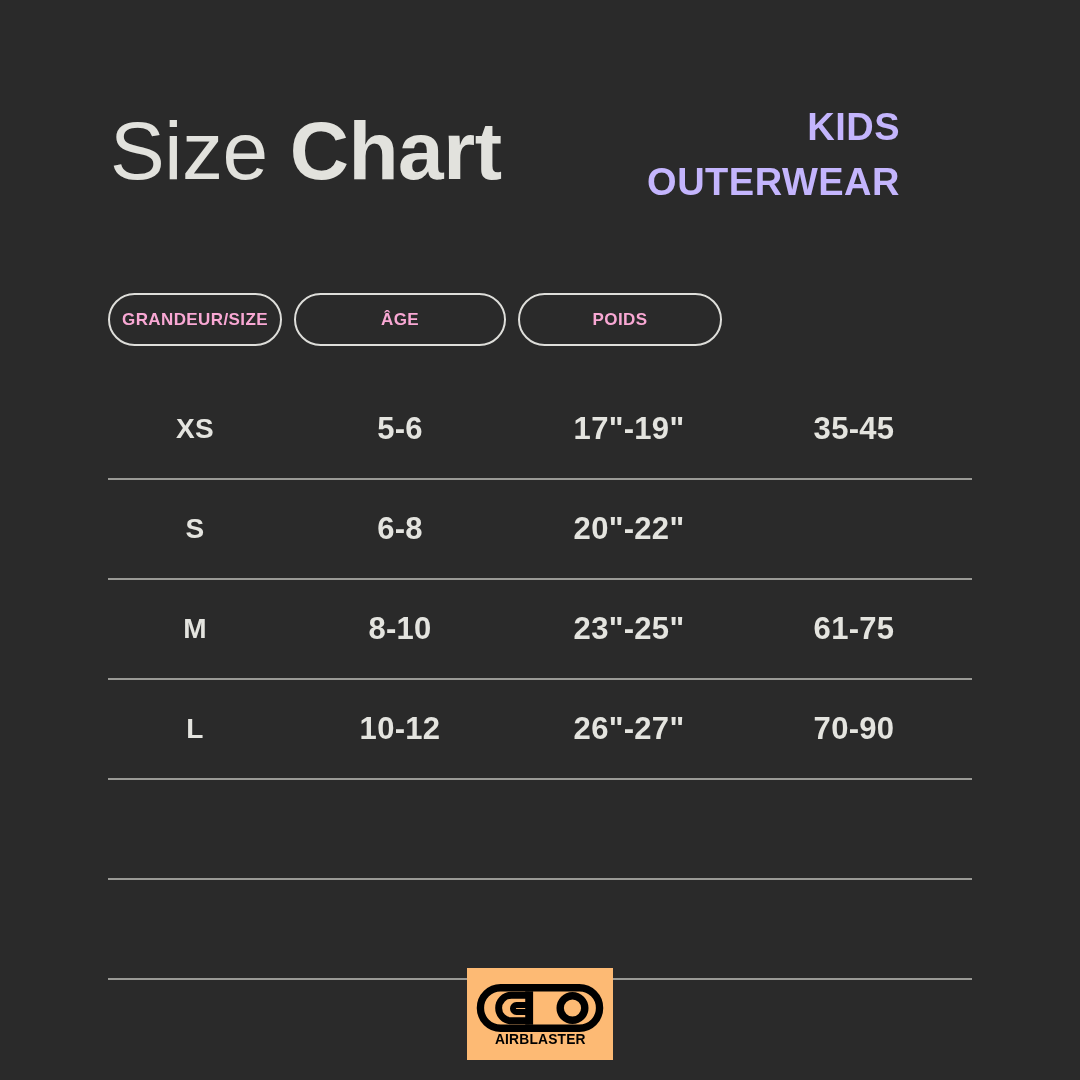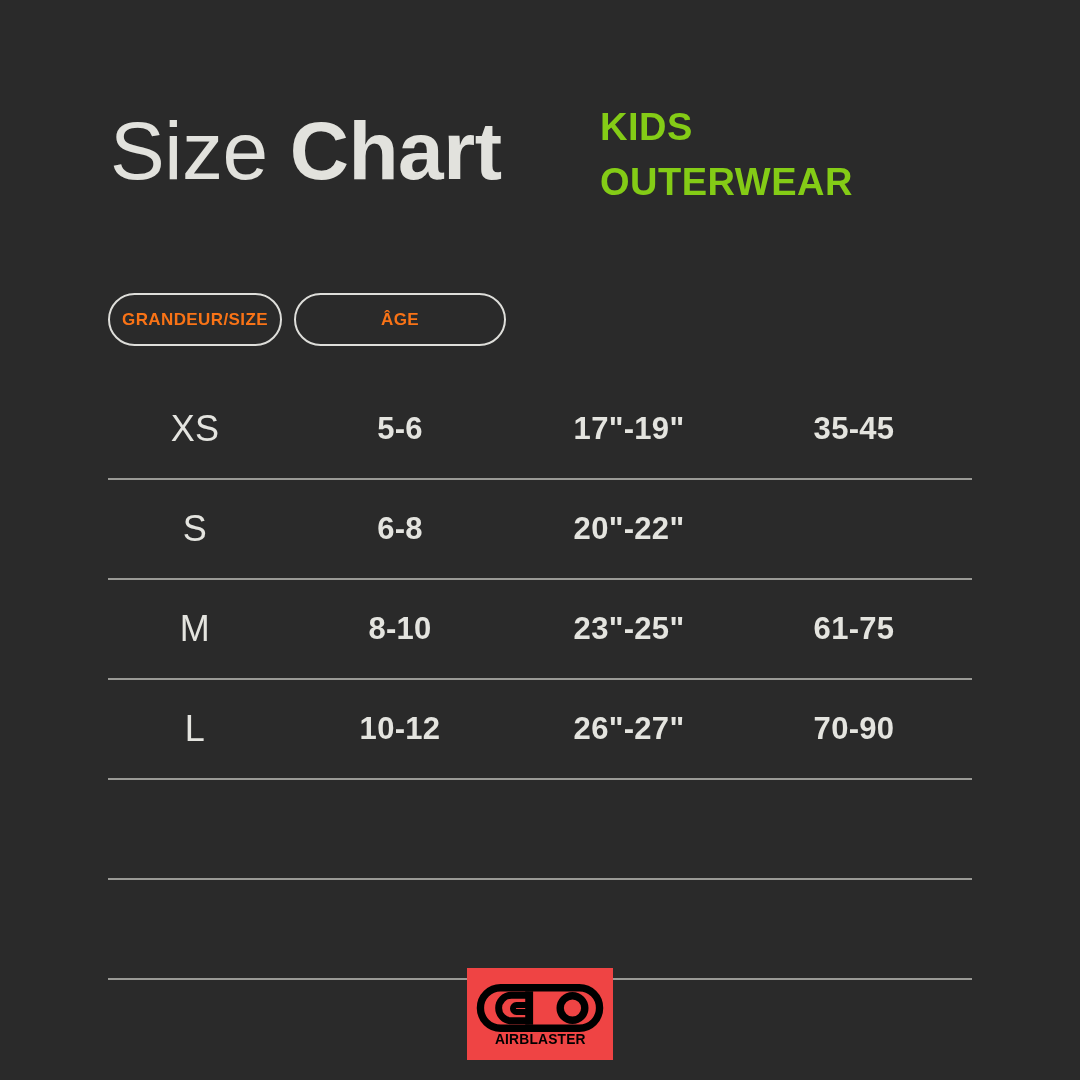--- a/index.html
+++ b/index.html
@@ -42,22 +42,22 @@
     font-weight: 300;
   }
   .title .bold {
     font-weight: 700;
   }
   .category {
     position: absolute;
     left: 600px;
     top: 4px;
     width: 300px;
-    text-align: left;
-    color: #84cc16;
+    text-align: right;
+    color: #c4b5fd;
     font-weight: 700;
     font-size: 38px;
     line-height: 55px;
     letter-spacing: 0.5px;
   }
 
   
   .table {
     position: absolute;
     left: 108px;
@@ -70,21 +70,21 @@
     height: 69px;
     gap: 12px;
   }
   .pill {
     flex: 1 1 0;
     border: 2px solid #dededa;
     border-radius: 40px;
     display: flex;
     align-items: center;
     justify-content: center;
-    color: #f97316;
+    color: #f9a8d4;
     font-size: 17px;
     font-weight: 700;
     letter-spacing: 0.4px;
     text-align: center;
     box-sizing: border-box;
     margin-top: 16px;
   }
   .pill.c0 { flex: 0 0 174px; }
   .pill.c1 { flex: 0 0 212px; }
   .pill.c2 { flex: 0 0 222px; }
@@ -108,41 +108,41 @@
     align-items: center;
     justify-content: center;
     color: #e4e4df;
     font-size: 31px;
     font-weight: 700;
     letter-spacing: 0.3px;
     box-sizing: border-box;
   }
   .cell.c0 {
     flex: 0 0 174px;
-    font-weight: 400;
-    font-size: 36px;
+    font-weight: 700;
+    font-size: 28px;
     text-align: right;
   }
   .cell.c1 { flex: 0 0 212px; }
   .cell.c2 { flex: 0 0 222px; }
   .cell.c3 { flex: 0 0 204px; }
 
   
   .logo-wrap {
     position: absolute;
     left: 0;
     top: 968px;
     width: 1080px;
     display: flex;
     justify-content: center;
   }
   .logo-box {
     width: 146px;
     height: 92px;
-    background: #ef4444;
+    background: #fdba74;
     display: flex;
     flex-direction: column;
     align-items: center;
     justify-content: center;
     padding-top: 2px;
     box-sizing: border-box;
   }
   .logo-mark {
     width: 128px;
     height: 50px;
@@ -172,20 +172,21 @@
       <div>KIDS</div>
       <div>OUTERWEAR</div>
     </div>
   </div>
 
   <div class="table">
 
     <div class="head-row">
       <div class="pill c0">GRANDEUR/SIZE</div>
       <div class="pill c1">ÂGE</div>
+      <div class="pill c3">POIDS</div>
     </div>
 
     <div class="body-rows">
 
       <div class="row first">
         <div class="cell c0">XS</div>
         <div class="cell c1">5-6</div>
         <div class="cell c2">17"-19"</div>
         <div class="cell c3">35-45</div>
       </div>

